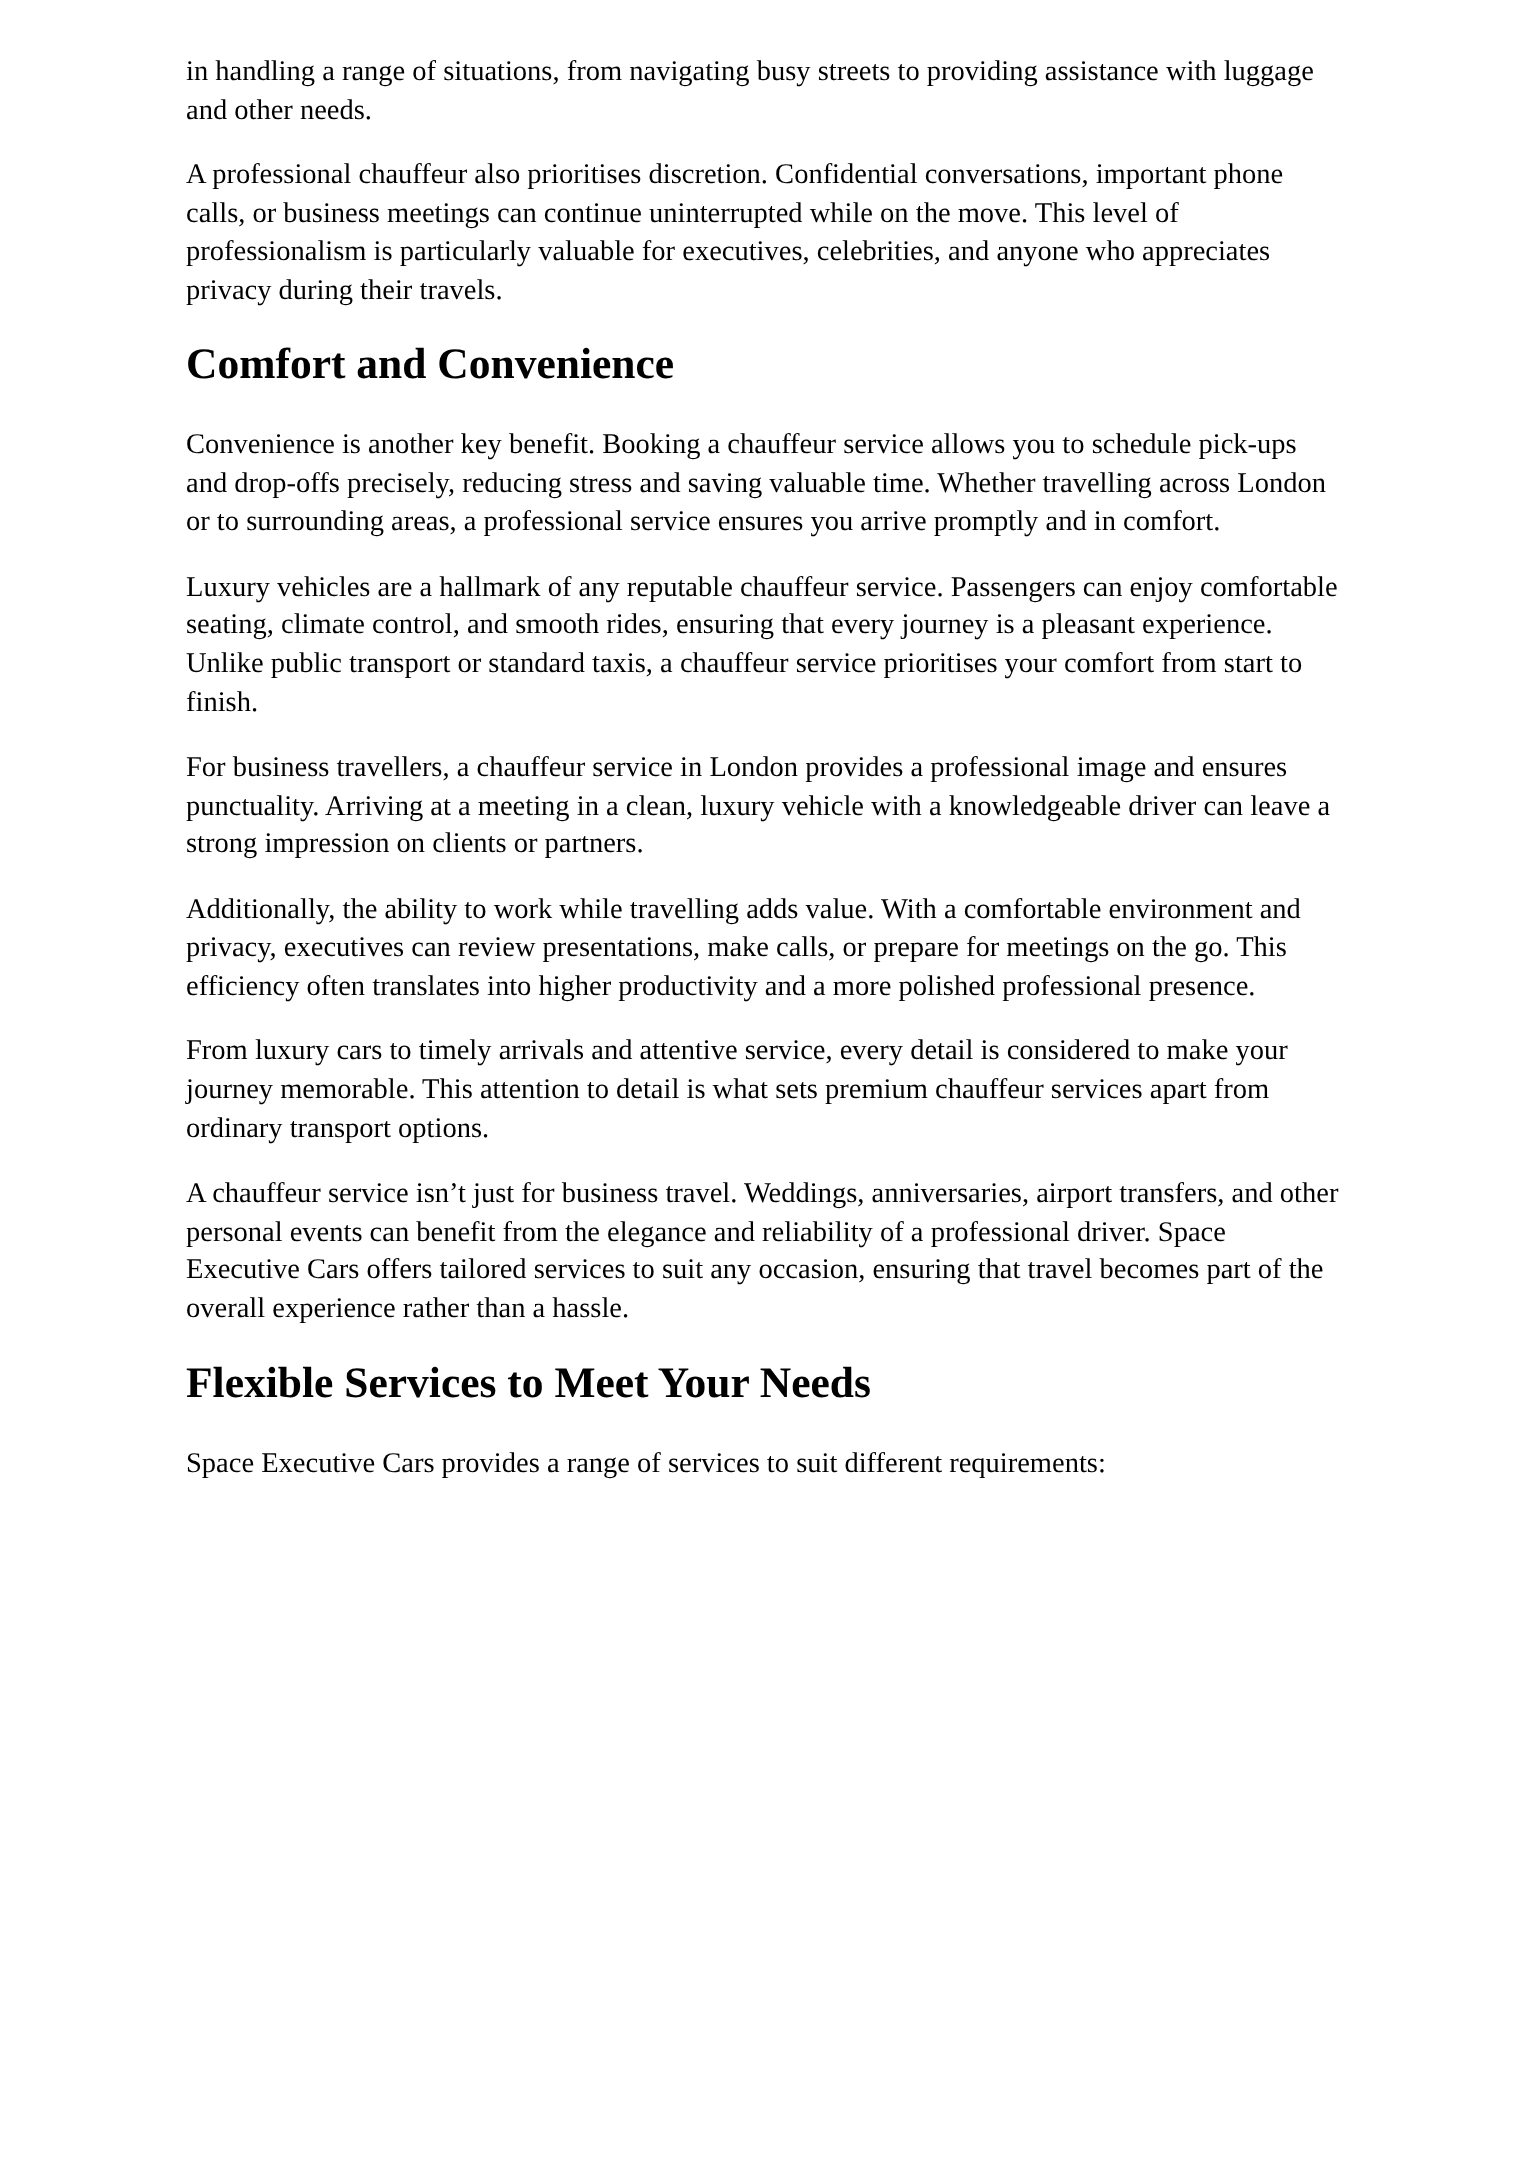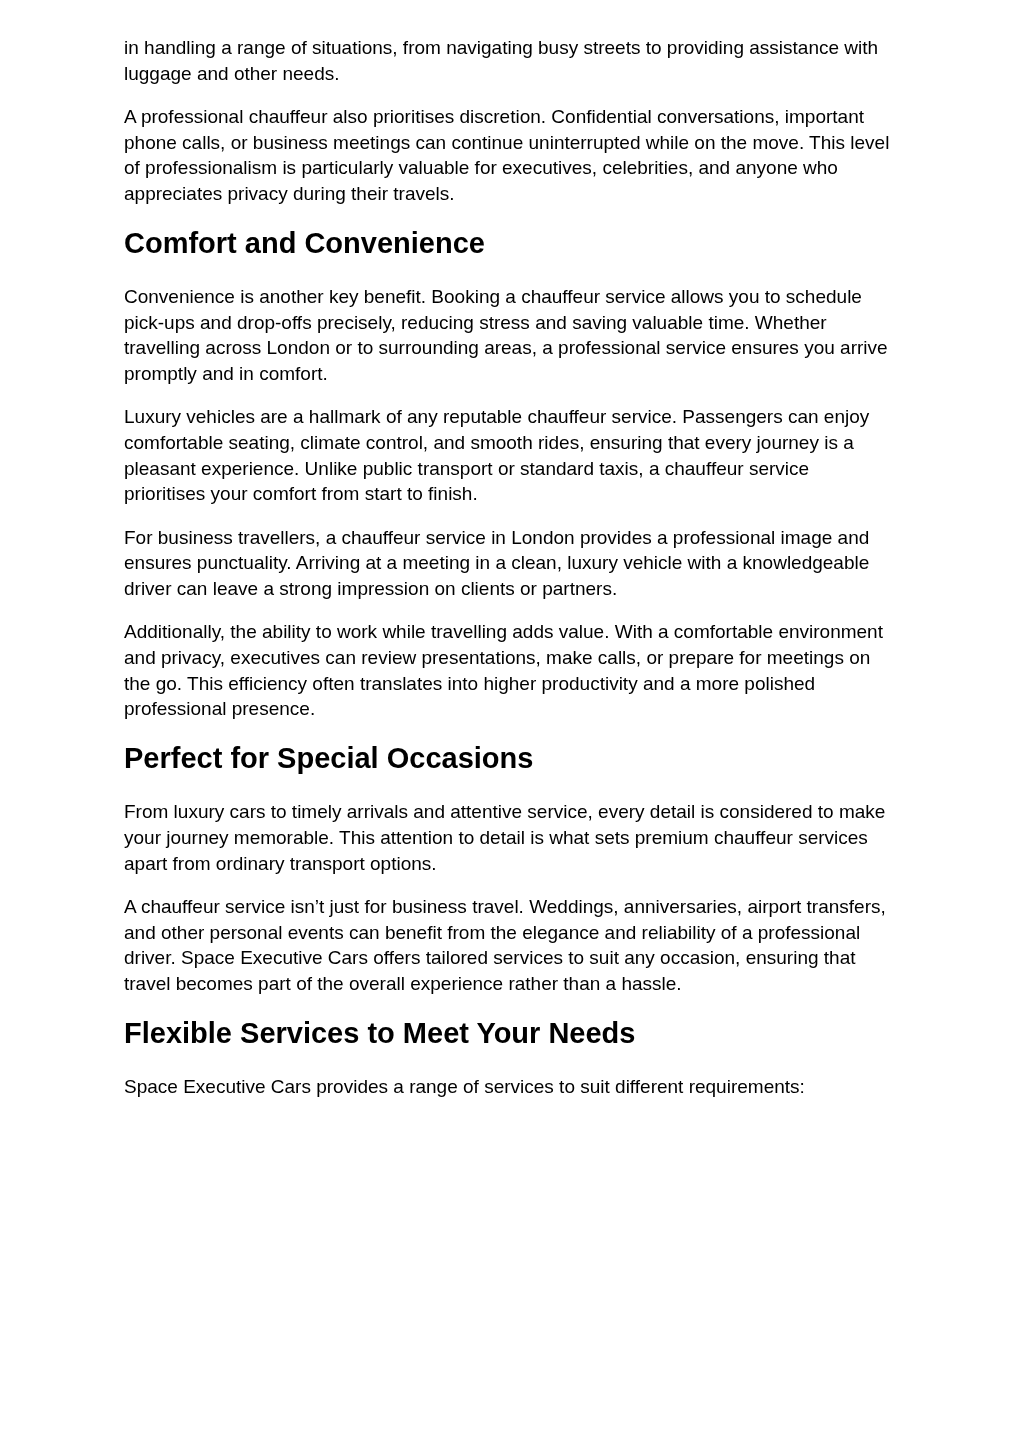--- a/index.html
+++ b/index.html
@@ -7,21 +7,21 @@
     margin: 0;
     padding: 0;
     background: #ffffff;
   }
   .page {
     position: relative;
     width: 1020px;
     height: 1446px;
     background: #ffffff;
     overflow: hidden;
-    font-family: Liberation Sans, sans-serif;
+    font-family: Liberation Serif, serif;
     color: #000000;
   }
   .content {
     padding: 35px 127px 0 124px;
   }
   .content p {
     margin: 0 0 17.6px 0;
     font-size: 19px;
     line-height: 25.7px;
     font-weight: 400;
@@ -55,19 +55,18 @@
 
 <main class="page">
   <div class="content" id="doc-content">
       <p>in handling a range of situations, from navigating busy streets to providing assistance with luggage and other needs.</p>
       <p>A professional chauffeur also prioritises discretion. Confidential conversations, important phone calls, or business meetings can continue uninterrupted while on the move. This level of professionalism is particularly valuable for executives, celebrities, and anyone who appreciates privacy during their travels.</p>
       <h2>Comfort and Convenience</h2>
       <p>Convenience is another key benefit. Booking a chauffeur service allows you to schedule pick-ups and drop-offs precisely, reducing stress and saving valuable time. Whether travelling across London or to surrounding areas, a professional service ensures you arrive promptly and in comfort.</p>
       <p>Luxury vehicles are a hallmark of any reputable chauffeur service. Passengers can enjoy comfortable seating, climate control, and smooth rides, ensuring that every journey is a pleasant experience. Unlike public transport or standard taxis, a chauffeur service prioritises your comfort from start to finish.</p>
       <p>For business travellers, a chauffeur service in London provides a professional image and ensures punctuality. Arriving at a meeting in a clean, luxury vehicle with a knowledgeable driver can leave a strong impression on clients or partners.</p>
       <p>Additionally, the ability to work while travelling adds value. With a comfortable environment and privacy, executives can review presentations, make calls, or prepare for meetings on the go. This efficiency often translates into higher productivity and a more polished professional presence.</p>
-      <h2>Perfect for Special Occasions</h2>
       <p>From luxury cars to timely arrivals and attentive service, every detail is considered to make your journey memorable. This attention to detail is what sets premium chauffeur services apart from ordinary transport options.</p>
       <p>A chauffeur service isn’t just for business travel. Weddings, anniversaries, airport transfers, and other personal events can benefit from the elegance and reliability of a professional driver. Space Executive Cars offers tailored services to suit any occasion, ensuring that travel becomes part of the overall experience rather than a hassle.</p>
       <h2>Flexible Services to Meet Your Needs</h2>
       <p>Space Executive Cars provides a range of services to suit different requirements:</p>
     </div>
 </main>
 
 </body></html>

